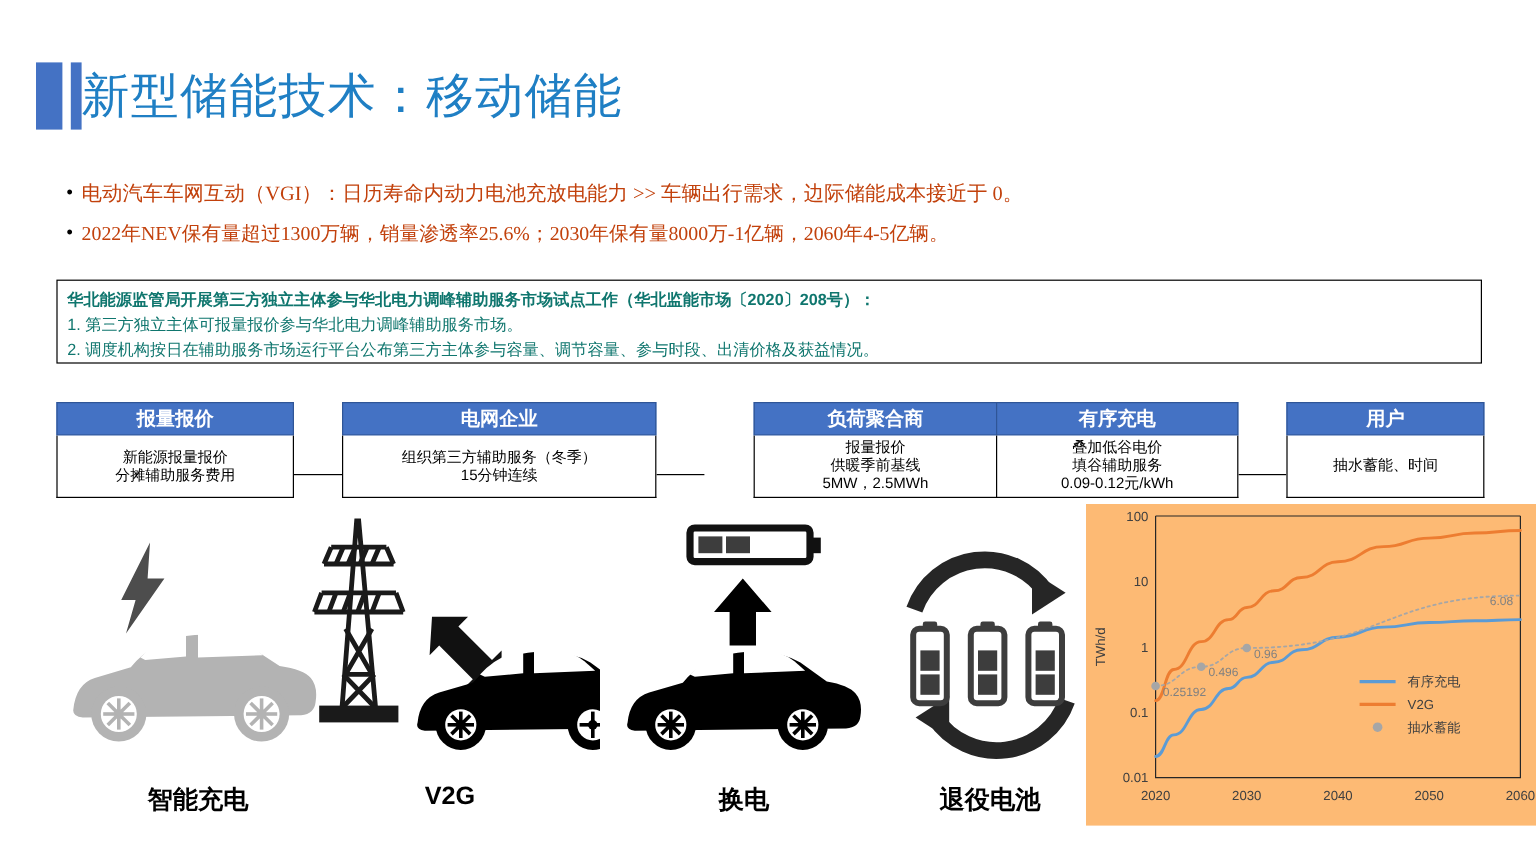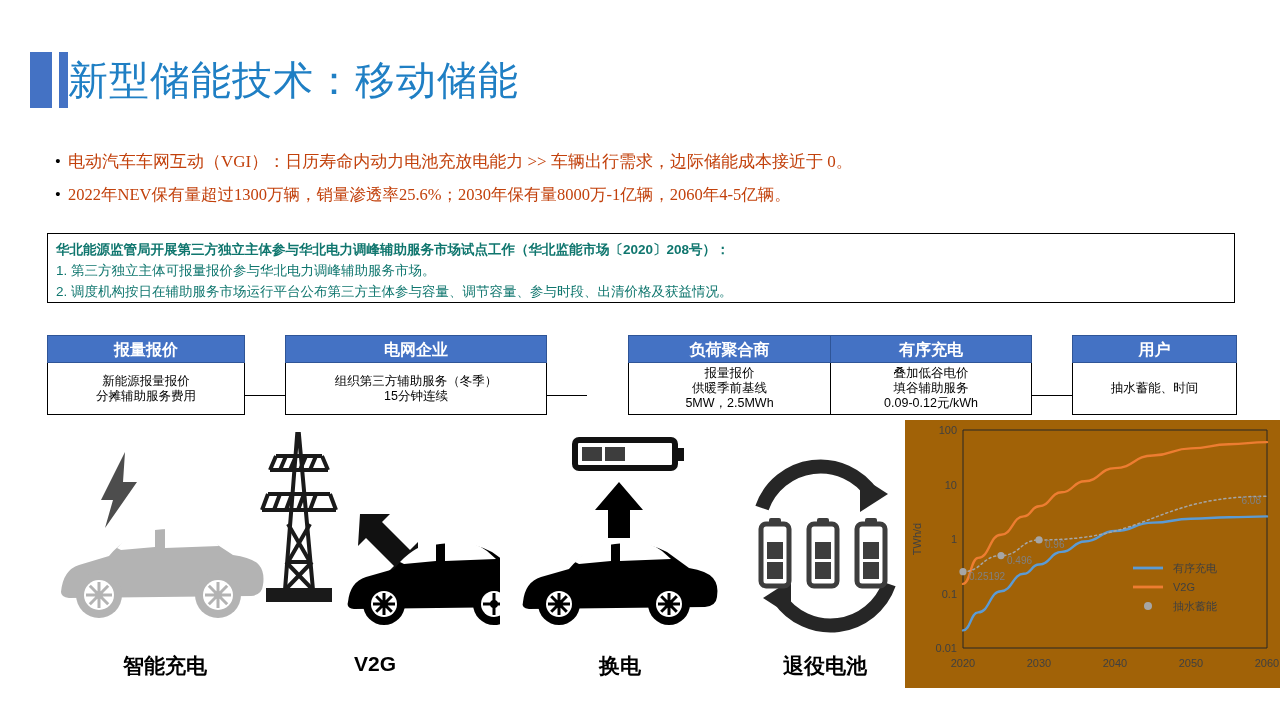--- a/index.html
+++ b/index.html
@@ -46,21 +46,21 @@
   .node-body span{font-size:12.5px;line-height:15px;color:#000;white-space:nowrap;}
   .connector{position:absolute;height:1.4px;background:#000;top:60px;}
   
   .icons{position:absolute;left:0;top:432px;width:900px;height:240px;}
   .icon-cell{position:absolute;top:0;}
   .icon-label{
     position:absolute;top:652px;text-align:center;font-size:21px;color:#000;font-weight:bold;
     font-family:"Liberation Sans","DejaVu Sans",sans-serif;
   }
   
-  .chart{position:absolute;left:905px;top:420px;width:375px;height:268px;background:#a16207;}
+  .chart{position:absolute;left:905px;top:420px;width:375px;height:268px;background:#fdba74;}
   .chart svg{display:block;}
   .legend-txt{font-size:11px;fill:#404040;font-family:"Liberation Sans","DejaVu Sans",sans-serif;}
   .axis-txt{font-size:11px;fill:#404040;font-family:"Liberation Sans","DejaVu Sans",sans-serif;}
   .dlabel{font-size:10px;fill:#808080;font-family:"Liberation Sans","DejaVu Sans",sans-serif;}
 </style>
 </head>
 <body>
 
 <div class="title-row">
   <div class="bar-wide"></div>

